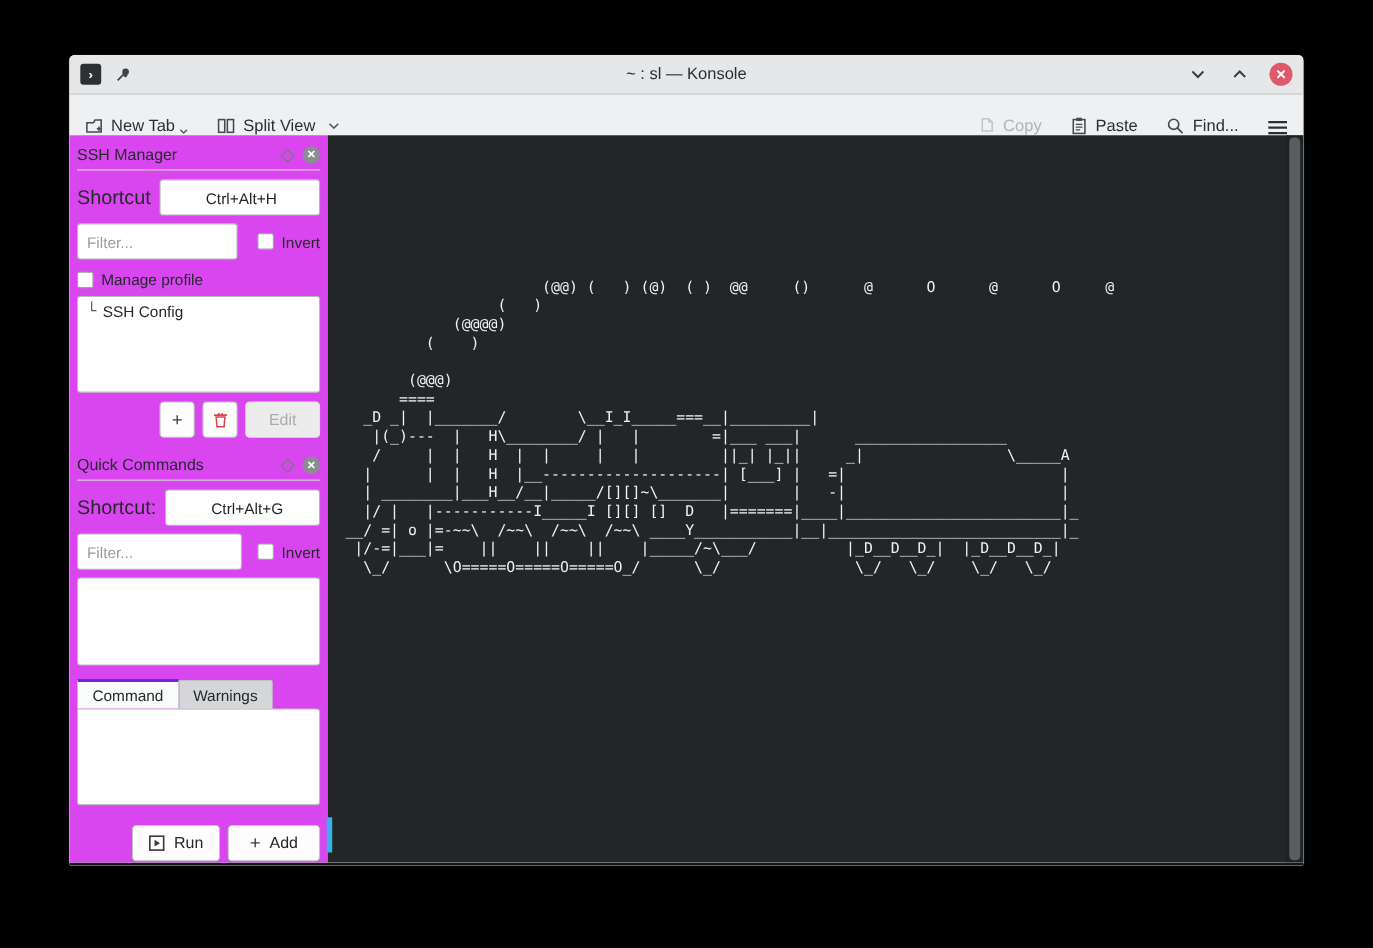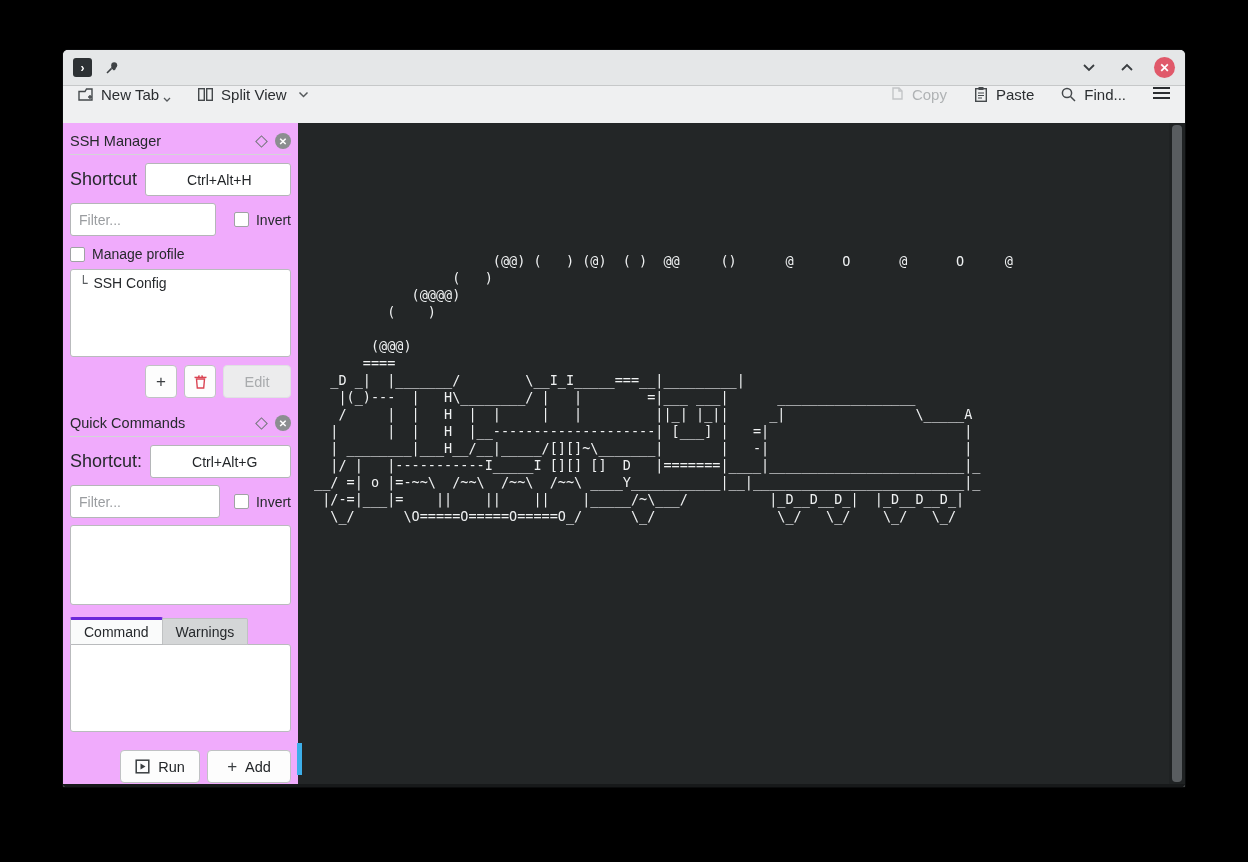--- a/index.html
+++ b/index.html
@@ -10,32 +10,32 @@
   
   .titlebar { position:relative; height:36px; background:#e5e7e8; border-bottom:1px solid #c6c8c9; display:flex; align-items:center; padding:0 10px; }
   .tb-left { display:flex; align-items:center; gap:12px; }
   .app-icon { width:19px; height:19px; background:#2d3134; border-radius:3px; color:#fff; font-weight:bold; font-size:12px; display:flex; align-items:center; justify-content:center; }
   .tb-title { position:absolute; left:0; right:0; text-align:center; font-size:15px; color:#2b2e31; pointer-events:none; }
   .tb-right { margin-left:auto; display:flex; align-items:center; gap:16px; z-index:2; }
   .win-btn { width:22px; height:22px; display:flex; align-items:center; justify-content:center; }
   .close-circle { width:21px; height:21px; border-radius:50%; background:#e0596a; color:#fff; display:flex; align-items:center; justify-content:center; font-size:12px; font-weight:bold; }
 
   
-  .toolbar { height:37px; background:#eff0f1; display:flex; align-items:flex-start; padding:0 14px; gap:26px; }
+  .toolbar { height:37px; background:#eff0f1; display:flex; align-items:flex-end; padding:0 14px; gap:26px; }
   .tool-item { display:flex; align-items:center; gap:7px; font-size:15px; color:#2b2e31; }
   .tool-item.disabled { color:#b0b3b5; }
   .tool-spacer { flex:1; }
   .mini-chevron { margin-left:-3px; margin-top:10px; }
 
   
   .body { position:relative; height:661px; background:#eff0f1; }
   .window-bottom { height:3px; background:#17191a; }
 
   
-  .sidebar { position:absolute; left:0; top:0; bottom:0; width:235px; background:#f0abfc; padding:5px 7px 8px 7px; overflow:hidden; }
+  .sidebar { position:absolute; left:0; top:0; bottom:0; width:235px; background:#d946ef; padding:5px 7px 8px 7px; overflow:hidden; }
   .panel-header { display:flex; align-items:center; height:27px; border-bottom:1px solid #d3d5d6; margin-bottom:8px; }
   .panel-title { font-size:14.5px; color:#26292c; }
   .panel-icons { margin-left:auto; display:flex; align-items:center; gap:9px; }
   .float-diamond { width:9px; height:9px; border:1.5px solid #73767a; transform:rotate(45deg); }
   .panel-close { width:16px; height:16px; border-radius:50%; background:#8b8e90; color:#fff; font-size:10px; font-weight:bold; display:flex; align-items:center; justify-content:center; }
 
   .form-row { display:flex; align-items:center; margin-bottom:7px; }
   .form-label { font-size:18px; color:#26292c; margin-right:8px; white-space:nowrap; }
   .text-input { height:33px; border:1px solid #b4b6b8; border-radius:3px; background:#fff; font-size:14px; color:#232629; padding:0 8px; font-family:"Liberation Sans", sans-serif; outline:none; min-width:0; }
   .text-input::placeholder { color:#9a9da0; }
@@ -76,20 +76,21 @@
 
     <div class="titlebar">
       <div class="tb-left">
         <div class="app-icon">›</div>
         <svg class="icon" width="16" height="16" viewBox="0 0 16 16">
           <circle cx="10.2" cy="5.2" r="3" fill="#3f4346"></circle>
           <rect x="7.2" y="6.4" width="4.6" height="3.2" rx="1" transform="rotate(45 9.5 8)" fill="#3f4346"></rect>
           <line x1="3" y1="13" x2="7.6" y2="8.4" stroke="#3f4346" stroke-width="1.6"></line>
         </svg>
       </div>
+      <div class="tb-title">~ : sl — Konsole</div>
       <div class="tb-right">
         <div class="win-btn">
           <svg class="icon" width="14" height="9" viewBox="0 0 14 9">
               <polyline points="2,2 7,7 12,2" fill="none" stroke="#3a3e41" stroke-width="1.8"></polyline>
             </svg>
         </div>
         <div class="win-btn">
           <svg class="icon" width="14" height="9" viewBox="0 0 14 9">
               <polyline points="2,7 7,2 12,7" fill="none" stroke="#3a3e41" stroke-width="1.8"></polyline>
             </svg>

